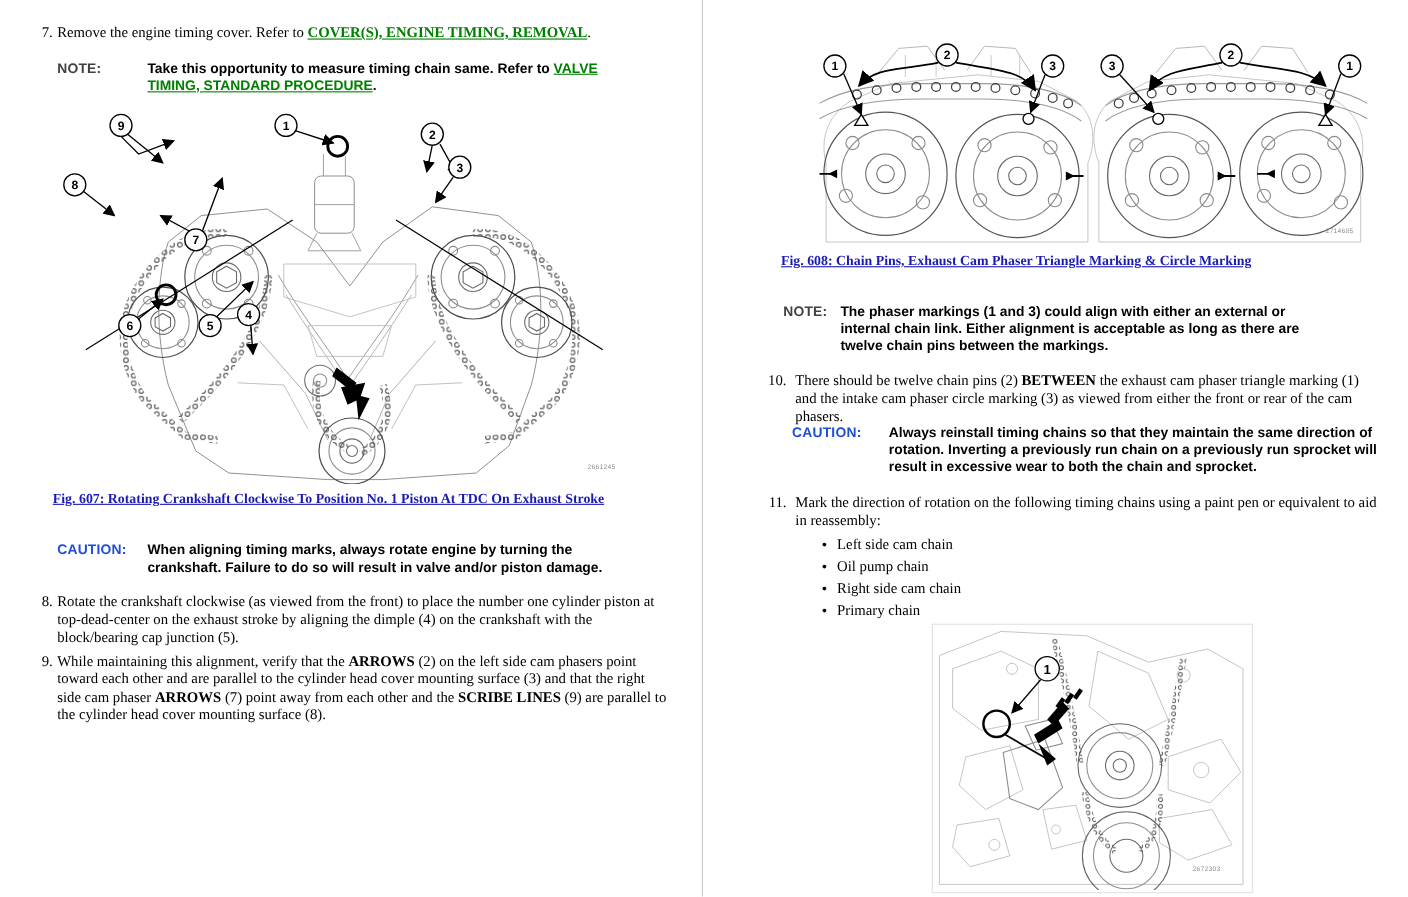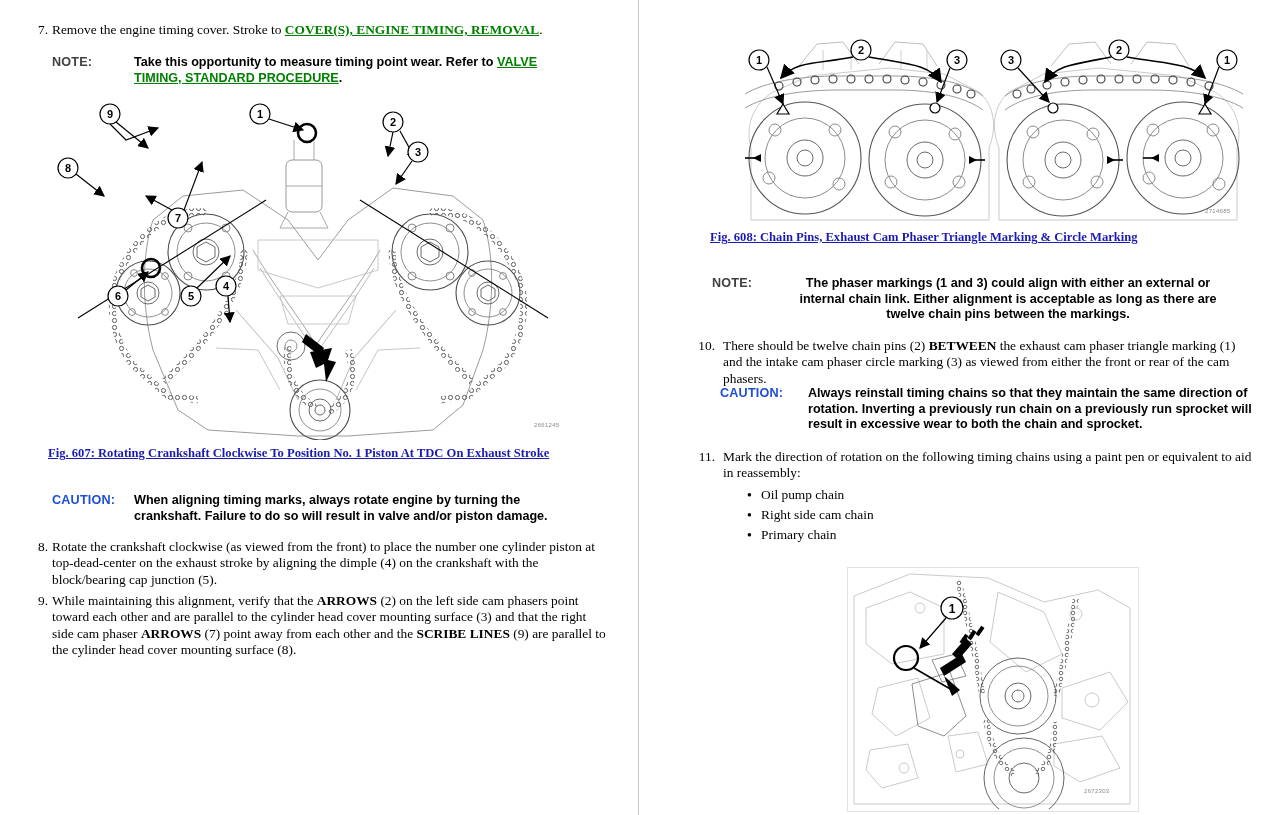--- a/index.html
+++ b/index.html
@@ -101,26 +101,26 @@
 <body>
 
 <div class="page">
 
   <div class="col-divider"></div>
 
   <div class="col col-left">
 
     <div class="step" style="left:28px;top:22px;width:580px;">
       <span class="num">7.</span>
-      <span class="body"><span>Remove the engine timing cover. Stroke to </span><a class="lnk" href="#">COVER(S), ENGINE TIMING, REMOVAL</a><span>.</span></span>
+      <span class="body"><span>Remove the engine timing cover. Refer to </span><a class="lnk" href="#">COVER(S), ENGINE TIMING, REMOVAL</a><span>.</span></span>
     </div>
 
     <div class="admon" style="left:52px;top:55px;width:520px;">
       <span class="lbl">NOTE:</span>
-      <span class="txt" style="margin-left:82px;"><span>Take this opportunity to measure timing point wear. Refer to </span><a class="lnk-s" href="#">VALVE</a> <a class="lnk-s" href="#">TIMING, STANDARD PROCEDURE</a><span>.</span></span>
+      <span class="txt" style="margin-left:82px;"><span>Take this opportunity to measure timing chain same. Refer to </span><a class="lnk-s" href="#">VALVE</a> <a class="lnk-s" href="#">TIMING, STANDARD PROCEDURE</a><span>.</span></span>
     </div>
 
     <div class="fig" style="left:48px;top:100px;width:530px;height:340px;">
       <svg width="530" height="340" viewBox="0 0 530 340" aria-hidden="true">
         <defs>
           <marker id="ah" markerWidth="9" markerHeight="9" refX="8" refY="4.5" orient="auto">
             <path d="M0,0 L9,4.5 L0,9 z" fill="#000"></path>
           </marker>
           <pattern id="chain" width="7" height="7" patternUnits="userSpaceOnUse">
             <circle cx="3.5" cy="3.5" r="2.1" fill="none" stroke="#5a5a5a" stroke-width="1"></circle>
@@ -421,39 +421,40 @@
           <text x="488" y="34">1</text>
         </g>
       </svg>
       <span class="figid" style="left:466px;top:178px;">2714685</span>
     </div>
 
     <div class="figcap" style="left:71px;top:230px;text-align:center;">Fig. 608: Chain Pins, Exhaust Cam Phaser Triangle Marking &amp; Circle Marking</div>
 
     <div class="admon" style="left:73px;top:276px;width:540px;">
       <span class="lbl">NOTE:</span>
-      <span class="txt" style="margin-left:52px;text-align:center;"><span>The phaser markings (1 and 3) could align with either an external or</span><br><span>internal chain link. Either alignment is acceptable as long as there are</span><br><span>twelve chain pins between the markings.</span></span>
+      <span class="txt" style="margin-left:52px;"><span>The phaser markings (1 and 3) could align with either an external or</span><br><span>internal chain link. Either alignment is acceptable as long as there are</span><br><span>twelve chain pins between the markings.</span></span>
     </div>
 
     <div class="step" style="left:56px;top:338px;width:560px;">
       <span class="num">10.</span>
       <span class="body" style="margin-left:28px;"><span>There should be twelve chain pins (2) </span><span class="b">BETWEEN</span><span> the exhaust cam phaser triangle marking (1) and the intake cam phaser circle marking (3) as viewed from either the front or rear of the cam phasers.</span></span>
     </div>
 
     <div class="admon caution" style="left:81px;top:386px;width:545px;">
       <span class="lbl">CAUTION:</span>
       <span class="txt" style="margin-left:88px;"><span>Always reinstall timing chains so that they maintain the same direction of</span><br><span>rotation. Inverting a previously run chain on a previously run sprocket will</span><br><span>result in excessive wear to both the chain and sprocket.</span></span>
     </div>
 
     <div class="step" style="left:56px;top:449px;width:560px;">
       <span class="num">11.</span>
       <span class="body" style="margin-left:28px;">Mark the direction of rotation on the following timing chains using a paint pen or equivalent to aid in reassembly:</span>
     </div>
 
     <ul class="blist" style="left:108px;top:485px;width:400px;">
+      <li>Left side cam chain</li>
       <li>Oil pump chain</li>
       <li>Right side cam chain</li>
       <li>Primary chain</li>
     </ul>
 
     <div class="fig fig-frame" style="left:208px;top:567px;width:290px;height:243px;">
       <svg width="288" height="241" viewBox="0 0 288 241" aria-hidden="true">
         <defs>
           <marker id="ah3" markerWidth="9" markerHeight="9" refX="8" refY="4.5" orient="auto">
             <path d="M0,0 L9,4.5 L0,9 z" fill="#000"></path>

